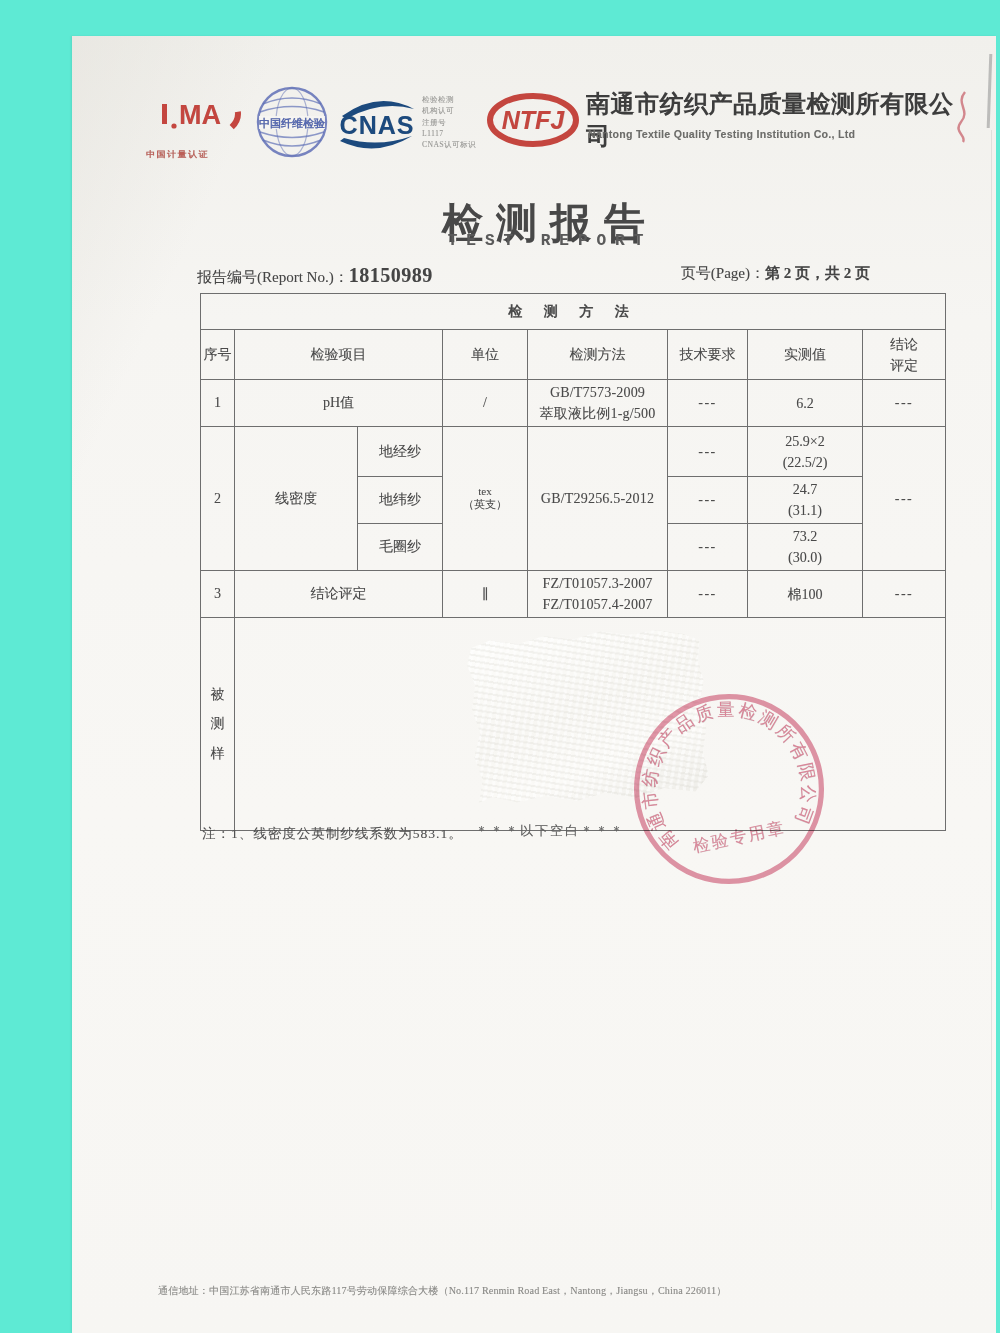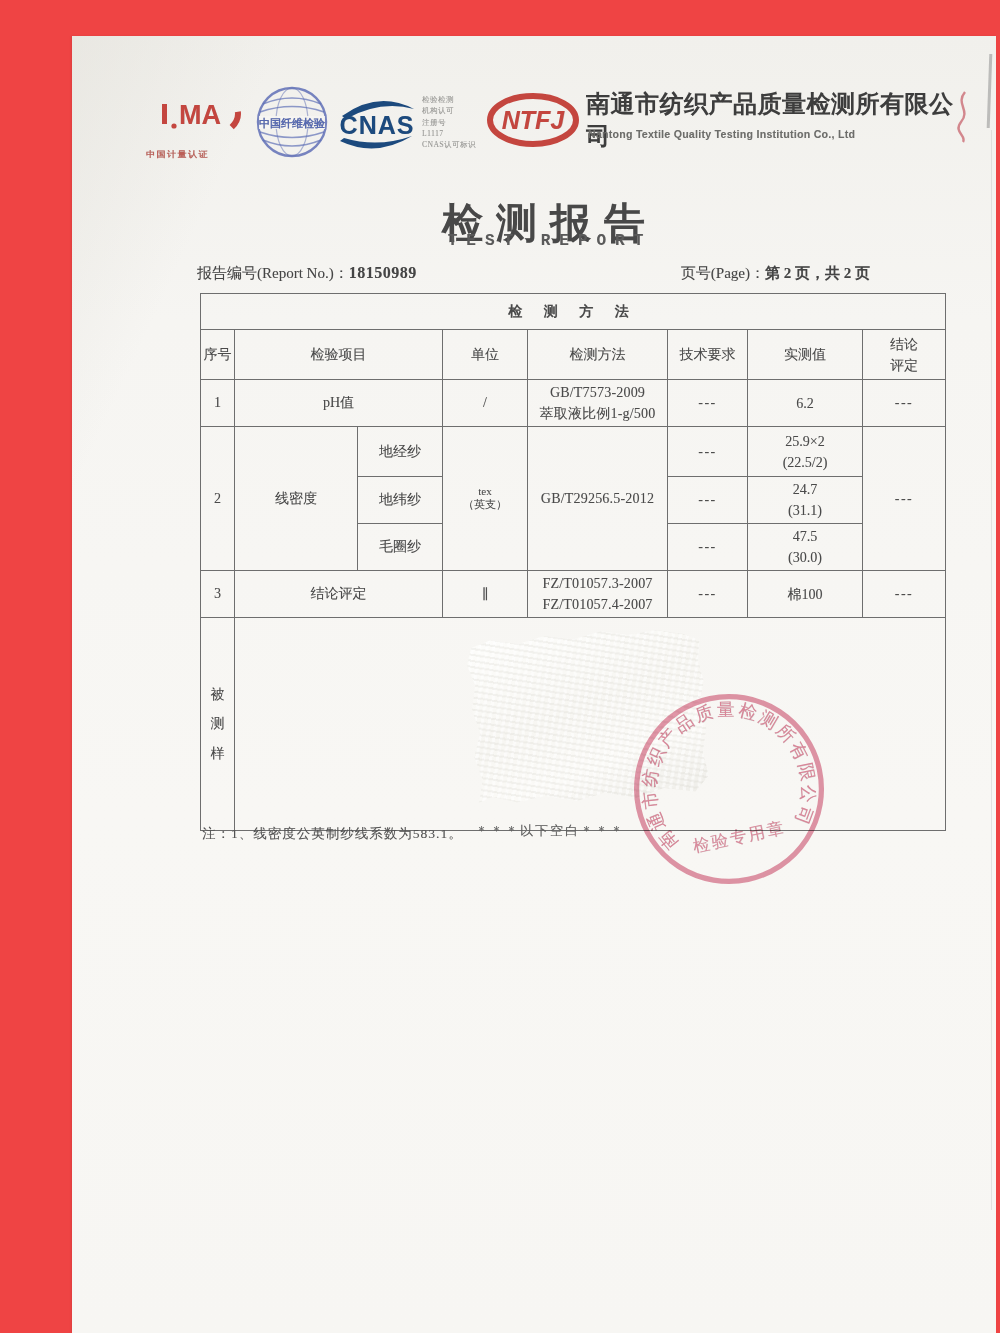--- a/index.html
+++ b/index.html
@@ -1,18 +1,18 @@
 <!DOCTYPE html>
 <html><head>
 <meta charset="utf-8">
 <style>
   * { margin:0; padding:0; box-sizing:border-box; }
   html,body { background:#ffffff; }
   body { font-family:"Liberation Serif","DejaVu Serif",serif; }
-  .canvas { position:relative; width:1000px; height:1333px; background:#ef4444; overflow:hidden; }
+  .canvas { position:relative; width:1000px; height:1333px; background:#5eead4; overflow:hidden; }
 
   .paper {
     position:absolute; left:72px; top:36px; width:924px; height:1297px;
     background:
       linear-gradient(115deg, rgba(225,223,216,0.5) 0%, rgba(245,244,240,0) 14%),
       linear-gradient(180deg, #f1f0ec 0%, #f6f5f2 22%, #f8f7f4 60%, #f7f6f3 100%);
     box-shadow: -1px 0 2px rgba(0,0,0,0.08);
     text-shadow: 0.3px 0.3px 0.5px rgba(90,90,90,0.30);
     color:#4a4a4a;
   }
@@ -36,21 +36,21 @@
 
   
   .title-cn { position:absolute; left:128px; top:142px; width:700px; text-align:center;
               font-size:41px; font-weight:700; letter-spacing:13px; color:#484848;margin-top:18px; }
   .title-en { position:absolute; left:128px; top:196px; width:700px; text-align:center;
               font-size:16px; font-weight:600; letter-spacing:9px; color:#5a5a5a;
               font-family:Liberation Mono, monospace; }
 
   
   .meta-left  { position:absolute; left:125px; top:228px; font-size:15px; color:#454545; }
-  .meta-left b { font-size:16px; letter-spacing:0.5px; }
+  .meta-left b { font-size:20px; letter-spacing:0.5px; }
   .meta-right { position:absolute; right:126px; top:228px; font-size:15px; color:#454545; }
   .meta-right .pv { font-weight:600; }
 
   
   table.report { position:absolute; left:128px; top:257px; border-collapse:collapse; table-layout:fixed; }
   table.report td { border:1.2px solid #6e6e6e; text-align:center; vertical-align:middle;
                     font-size:14px; color:#4a4a4a; padding:2px; overflow:hidden; }
   .h-band  { height:36px; } .h-head { height:50px;margin-top:36px; } .h-r1 { height:46px; }
   .h-r2a { height:50px; } .h-r2b { height:42px; } .h-r2c { height:46px; }
   .h-r3 { height:46px; } .h-sample { height:213px; }
@@ -215,21 +215,21 @@
         <td class="dash">---</td>
         <td class="val">
           <span>24.7</span><br>
           <span>(31.1)</span>
         </td>
       </tr>
       <tr class="h-r2c">
         <td>毛圈纱</td>
         <td class="dash">---</td>
         <td class="val">
-          <span>47.5</span><br>
+          <span>73.2</span><br>
           <span>(30.0)</span>
         </td>
       </tr>
       <tr class="h-r3">
         <td>3</td>
         <td class="item" colspan="2">结论评定</td>
         <td>∥</td>
         <td class="method">
           <span>FZ/T01057.3-2007</span><br>
           <span>FZ/T01057.4-2007</span>
@@ -258,18 +258,19 @@
       <circle cx="100" cy="100" r="88" fill="none" stroke="#d4607d" stroke-width="5" opacity=".8"></circle>
       <text font-size="17" fill="#d4607d" letter-spacing="2.5" opacity=".9">
         <textPath href="#ringPath">南通市纺织产品质量检测所有限公司</textPath>
       </text>
       <text x="100" y="152" text-anchor="middle" font-size="16" letter-spacing="2" fill="#d4607d" opacity=".85">检验专用章</text>
     </svg>
 
     <div class="note">注：1、线密度公英制纱线系数为583.1。</div>
     <div class="blank-marker">＊＊＊以下空白＊＊＊</div>
 
+    <div class="footer-1">通信地址：中国江苏省南通市人民东路117号劳动保障综合大楼（No.117 Renmin Road East，Nantong，Jiangsu，China 226011）</div>
     <div class="footer-3">公司郑重承诺对检测报告质量负责</div>
   </div>
 
   <div class="edge-line"></div>
   <div class="edge-line2"></div>
 </div>
 
 </body></html>

